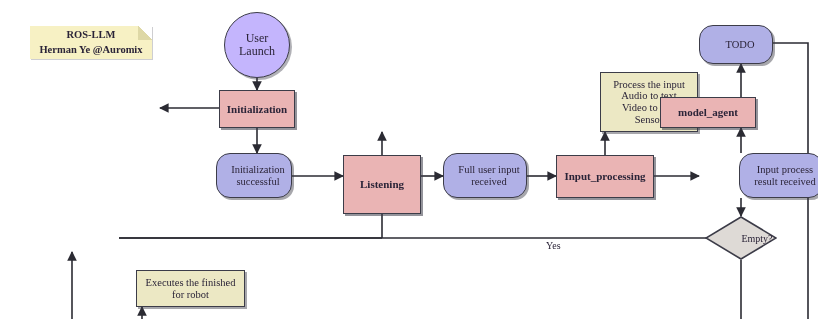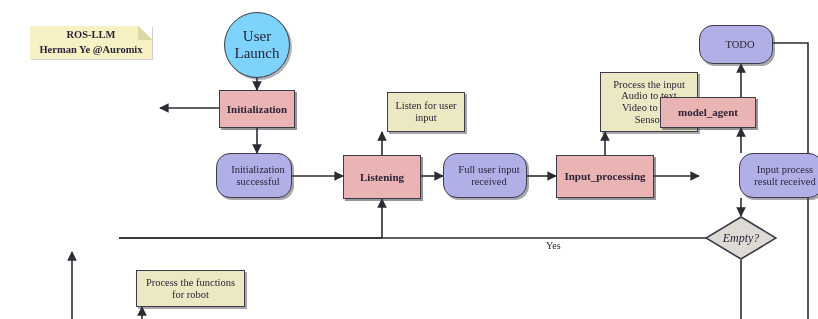--- a/index.html
+++ b/index.html
@@ -19,28 +19,28 @@
 
   
   .state{background:#b0b0e6;border:1.6px solid #3c3c48;border-radius:14px;
          font-size:10.5px;box-shadow:2px 2px 0 rgba(60,60,72,.45);padding-left:8px;}
 
   
   .note{background:#ece8c4;border:1.6px solid #3c3c48;font-size:10.5px;
         box-shadow:2px 2px 0 rgba(60,60,72,.45);margin-left:44px;}
 
   
-  .start{background:#7dd3fc;border:1.6px solid #3c3c48;border-radius:50%;
-         font-size:15px;box-shadow:2px 2px 0 rgba(60,60,72,.4);}
+  .start{background:#c4b5fd;border:1.6px solid #3c3c48;border-radius:50%;
+         font-size:12px;box-shadow:2px 2px 0 rgba(60,60,72,.4);}
 
   
   .diamond{position:absolute;}
-  .diamond .dlabel{position:absolute;left:0;top:0;width:100%;height:100%;
+  .diamond .dlabel{position:absolute;left:16px;top:0;width:100%;height:100%;
         display:flex;align-items:center;justify-content:center;
-        font-size:12px;color:#2b2438;font-style:italic;}
+        font-size:10px;color:#2b2438;}
 
   
   .sticky{position:absolute;background:#f7f1c4;font-size:10.5px;
           font-weight:bold;color:#2b2438;text-align:center;
           display:flex;flex-direction:column;align-items:center;
           justify-content:center;line-height:1.35;
           box-shadow:1px 1px 0 rgba(60,60,72,.25);}
   .sticky .fold{position:absolute;right:0;top:0;width:14px;height:14px;
           background:linear-gradient(225deg,#ffffff 0 50%,#ded8a6 50% 100%);}
 
@@ -110,24 +110,22 @@
 
   <div class="node start ml" style="left:224px;top:12px;width:66px;height:66px;">User
 Launch</div>
 
 
   <div class="node proc" style="left:219px;top:90px;width:76px;height:38px;">Initialization</div>
 
   <div class="node state ml" style="left:216px;top:153px;width:76px;height:45px;">Initialization
 successful</div>
 
-  <div class="node note ml" style="left:343px;top:92px;width:78px;height:40px;">Listen for user
-input</div>
 
-  <div class="node proc" style="left:343px;top:155px;width:78px;height:44px;">Listening</div>
+  <div class="node proc" style="left:343px;top:155px;width:78px;height:59px;">Listening</div>
 
   <div class="node state ml" style="left:443px;top:153px;width:84px;height:45px;">Full user input
 received</div>
 
   <div class="node note ml" style="left:556px;top:72px;width:98px;height:60px;">Process the input
 Audio to text
 Video to text
 Sensor</div>
 
   <div class="node proc" style="left:556px;top:155px;width:98px;height:43px;text-align:right;">Input_processing</div>
@@ -140,18 +138,18 @@
   <div class="node state" style="left:699px;top:25px;width:74px;height:39px;">TODO</div>
 
   <div class="diamond" style="left:705px;top:216px;width:72px;height:44px;">
     <svg width="72" height="44" viewBox="0 0 72 44" xmlns="http://www.w3.org/2000/svg">
       <polygon points="36,1 71,22 36,43 1,22" fill="#dedad6" stroke="#3c3c48" stroke-width="1.6"></polygon>
     </svg>
     <span class="dlabel">Empty?</span>
   </div>
 
 
-  <div class="node note ml" style="left:92px;top:270px;width:109px;height:37px;">Process the functions
+  <div class="node note ml" style="left:92px;top:270px;width:109px;height:37px;">Executes the finished
 for robot</div>
 
   <div class="edge-label" style="left:546px;top:240px;">Yes</div>
 
 </div>
 
 </body></html>

